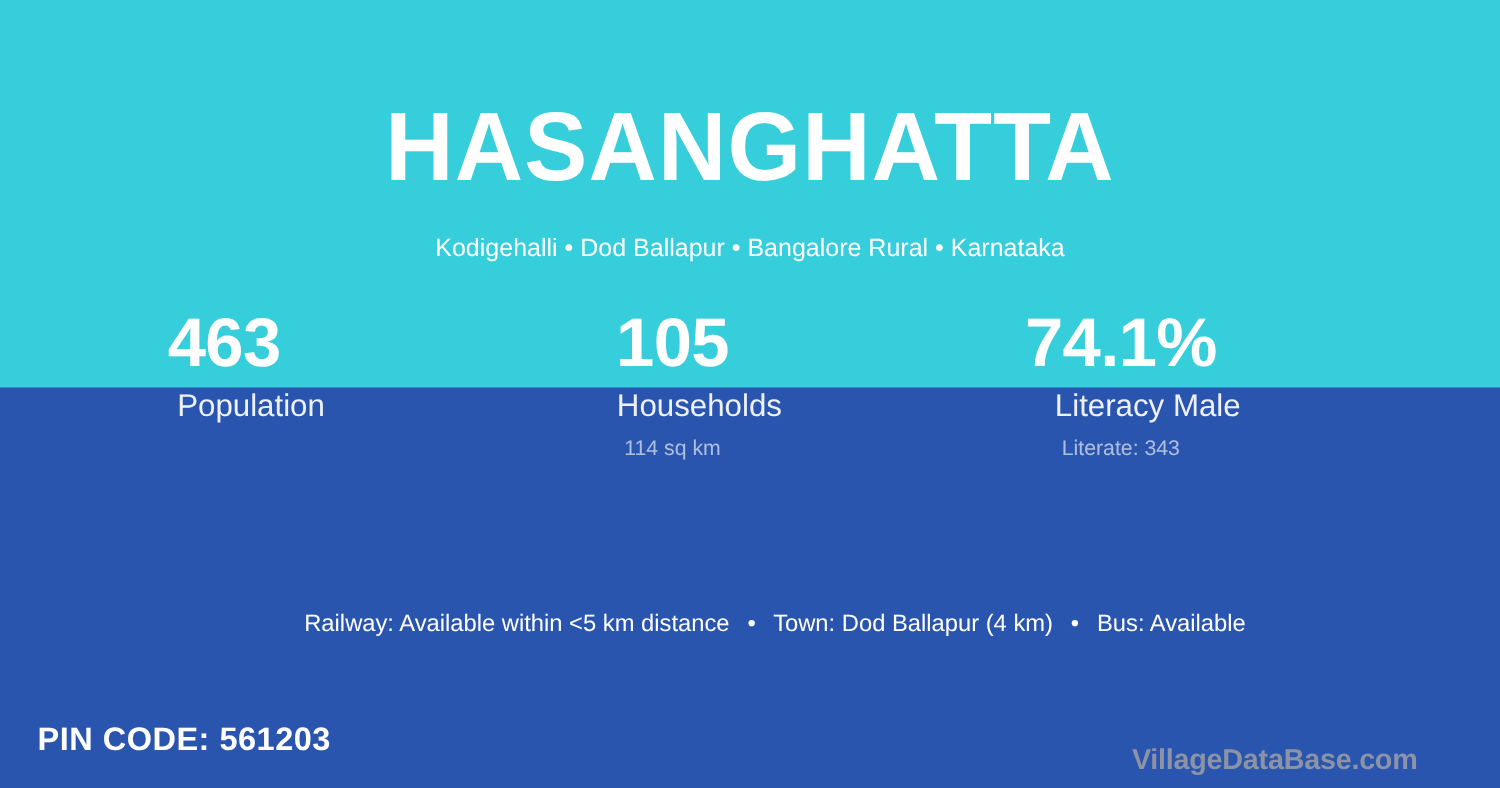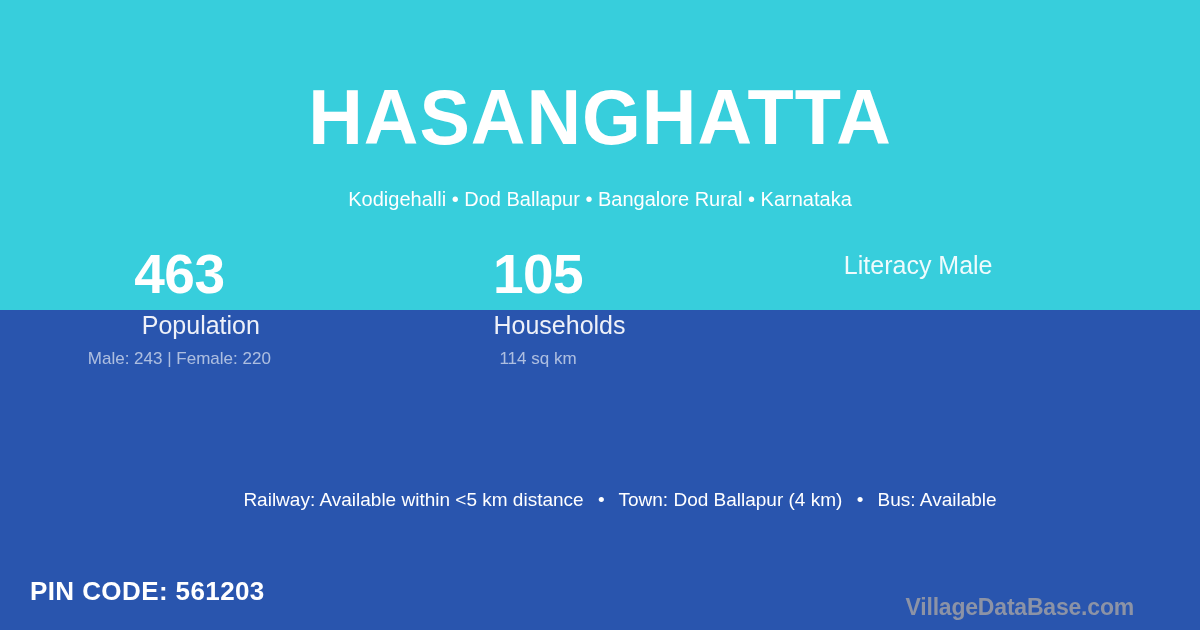--- a/index.html
+++ b/index.html
@@ -183,31 +183,32 @@
   <div class="header">
     <div class="village-title">HASANGHATTA</div>
     <div class="village-subtitle">Kodigehalli • Dod Ballapur • Bangalore Rural • Karnataka</div>
   </div>
 
   <div class="stats">
 
     <div class="stat">
       <span class="stat-value">463</span>
       <span class="stat-label">Population</span>
-      <span class="stat-sub">Male: 243 | Female: 220</span>
     </div>
 
     <div class="stat">
       <span class="stat-value">105</span>
       <span class="stat-label">Households</span>
       <span class="stat-sub">114 sq km</span>
     </div>
 
     <div class="stat">
+      <span class="stat-value">74.1%</span>
       <span class="stat-label">Literacy Male</span>
+      <span class="stat-sub">Literate: 343</span>
     </div>
 
   </div>
 
   <div class="infra">
     <span>Railway: Available within &lt;5 km distance</span>
     <span class="sep">•</span>
     <span>Town: Dod Ballapur (4 km)</span>
     <span class="sep">•</span>
     <span>Bus: Available</span>

